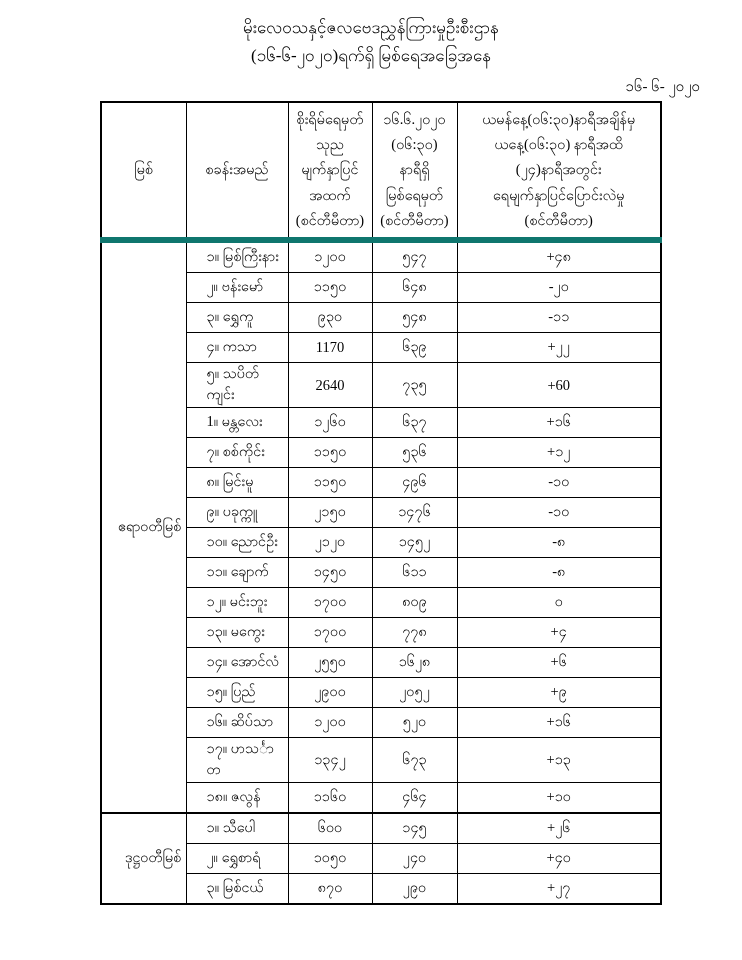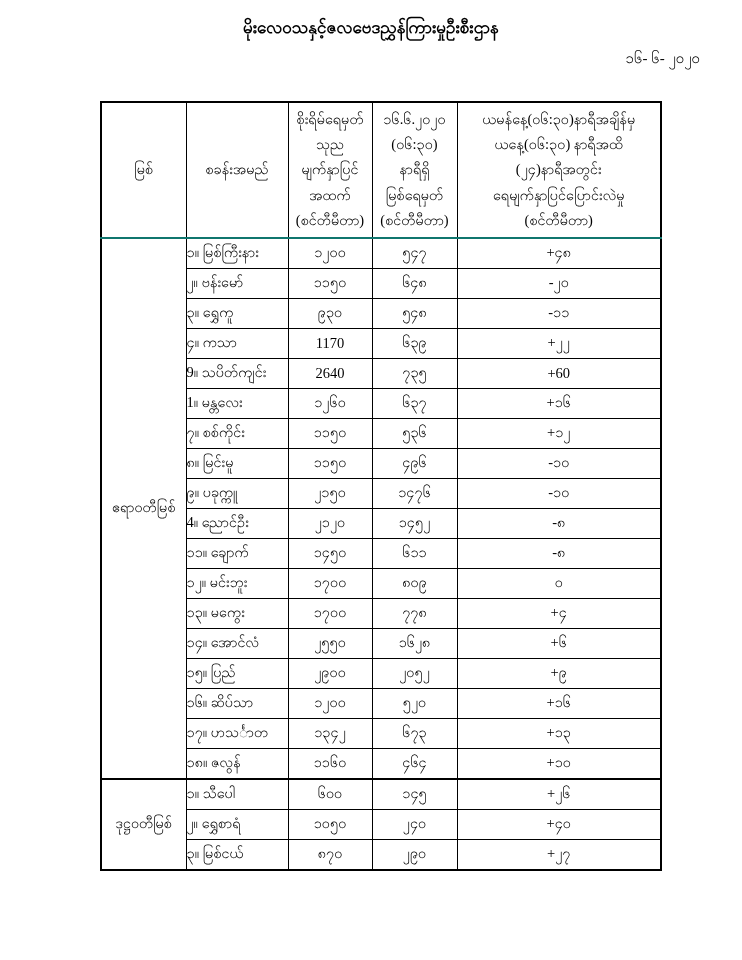--- a/index.html
+++ b/index.html
@@ -15,21 +15,21 @@
     font-family: "Liberation Serif", "DejaVu Serif", serif;
     color: #000000;
     overflow: hidden;
   }
   .doc-header {
     padding-top: 14px;
     text-align: center;
   }
   .title-line {
     font-size: 17px;
-    font-weight: bold;
+    font-weight: normal;
     line-height: 1.65;
   }
   .report-date {
     text-align: right;
     padding-right: 42px;
     font-size: 15px;
     margin-top: 6px;
     margin-bottom: 4px;
   }
   table.river-table {
@@ -48,46 +48,47 @@
     font-weight: normal;
     padding: 1px 4px;
     overflow: hidden;
   }
   .river-table thead th {
     height: 132px;
     text-align: center;
     vertical-align: middle;
     white-space: pre-line;
     line-height: 1.75;
-    border-bottom: 2px solid #0f766e;
+    border-bottom: 6px solid #0f766e;
   }
   .river-table tbody td {
     height: 27px;
     text-align: center;
     vertical-align: middle;
   }
   .river-table td.station {
     text-align: left;
-    padding-left: 0;
+    padding-left: 20px;
   }
   .river-table td.river-cell {
-    text-align: center;
+    text-align: right;
     vertical-align: middle;
   }
   .river-table tr.group-first td {
     border-top: 2px solid #000;
   }
 </style>
 </head>
 <body>
 
 <div class="page">
 
   <div class="doc-header">
     <div class="title-line">မိုးလေဝသနှင့်ဇလဗေဒညွှန်ကြားမှုဦးစီးဌာန</div>
+    <div class="title-line">(၁၆-၆-၂၀၂၀)ရက်ရှိ မြစ်ရေအခြေအနေ</div>
   </div>
 
   <div class="report-date">၁၆- ၆- ၂၀၂၀</div>
 
   <table class="river-table">
     <colgroup>
       <col style="width:85px">
       <col style="width:102px">
       <col style="width:84px">
       <col style="width:85px">
@@ -134,21 +135,21 @@
           <td class="num">၅၄၈</td>
           <td class="num">-၁၁</td>
         </tr>
         <tr>
           <td class="station">၄။ ကသာ</td>
           <td class="num">1170</td>
           <td class="num">၆၃၉</td>
           <td class="num">+၂၂</td>
         </tr>
         <tr>
-          <td class="station">9။ သပိတ်ကျင်း</td>
+          <td class="station">၅။ သပိတ်ကျင်း</td>
           <td class="num">2640</td>
           <td class="num">၇၃၅</td>
           <td class="num">+60</td>
         </tr>
         <tr>
           <td class="station">1။ မန္တလေး</td>
           <td class="num">၁၂၆၀</td>
           <td class="num">၆၃၇</td>
           <td class="num">+၁၆</td>
         </tr>
@@ -164,21 +165,21 @@
           <td class="num">၄၉၆</td>
           <td class="num">-၁၀</td>
         </tr>
         <tr>
           <td class="station">၉။ ပခုက္ကူ</td>
           <td class="num">၂၁၅၀</td>
           <td class="num">၁၄၇၆</td>
           <td class="num">-၁၀</td>
         </tr>
         <tr>
-          <td class="station">4။ ညောင်ဦး</td>
+          <td class="station">၁၀။ ညောင်ဦး</td>
           <td class="num">၂၁၂၀</td>
           <td class="num">၁၄၅၂</td>
           <td class="num">-၈</td>
         </tr>
         <tr>
           <td class="station">၁၁။ ချောက်</td>
           <td class="num">၁၄၅၀</td>
           <td class="num">၆၁၁</td>
           <td class="num">-၈</td>
         </tr>

